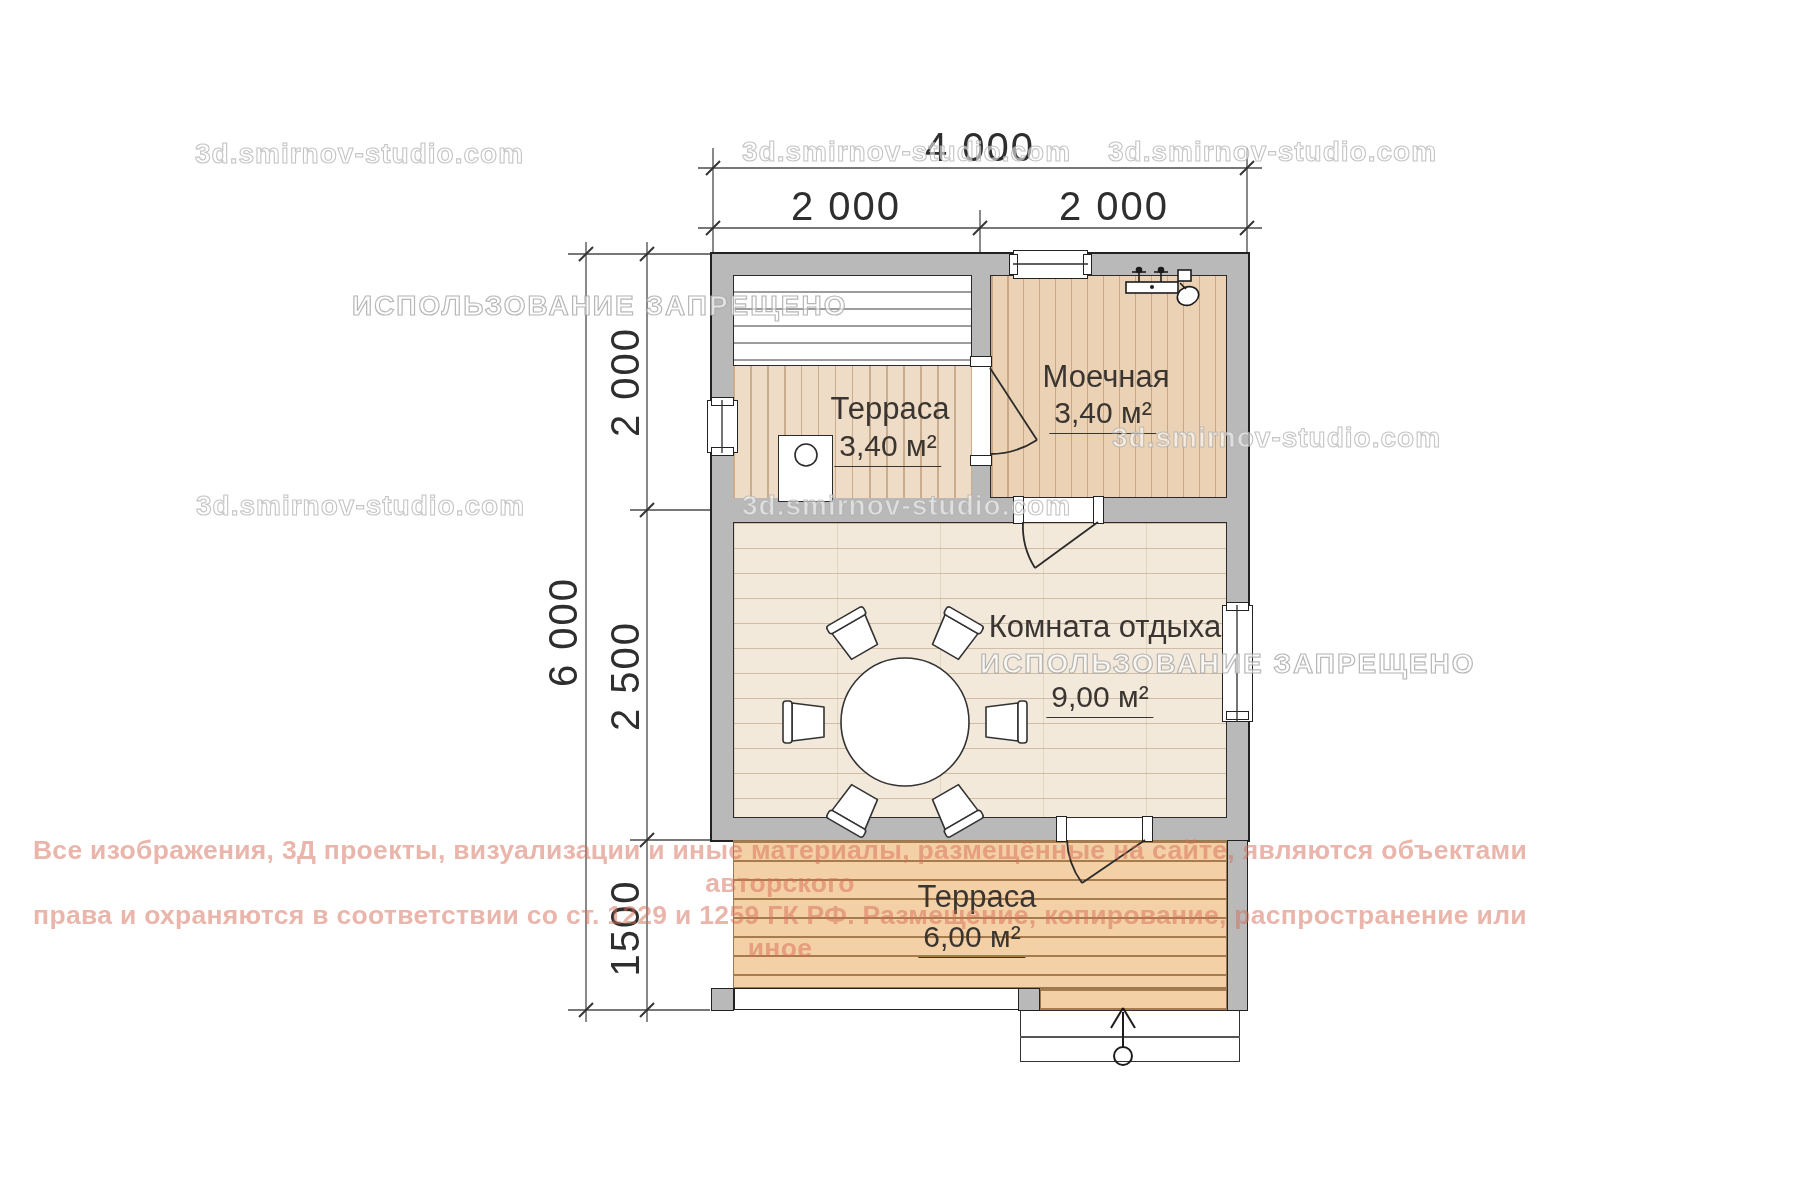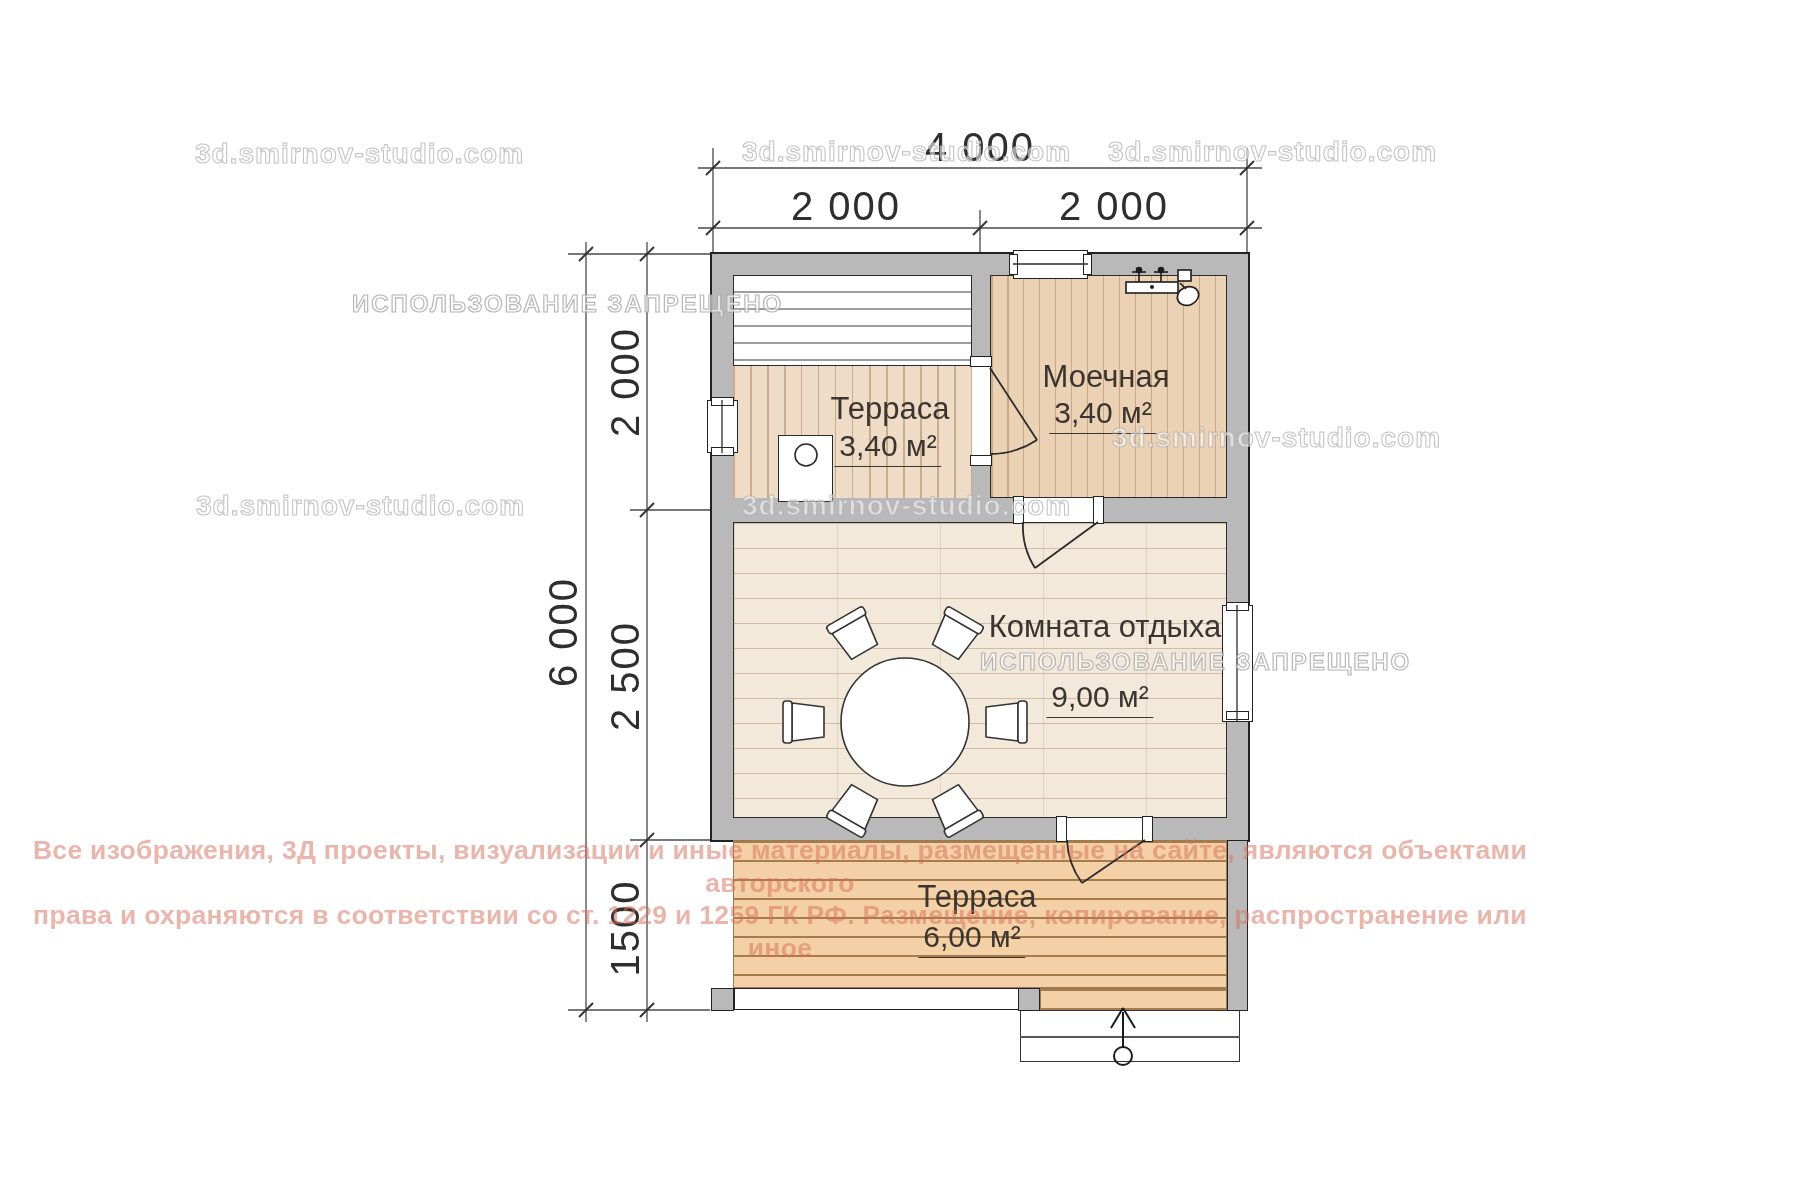--- a/index.html
+++ b/index.html
@@ -44,21 +44,21 @@
   .room-label{color:#3a3530;font-size:31px;text-align:center;transform:translate(-50%,-50%);white-space:nowrap;z-index:5;}
   .room-area{color:#3a3530;font-size:30px;text-align:center;transform:translate(-50%,-50%);white-space:nowrap;border-bottom:1.5px solid #3a3530;padding:0 5px 3px 5px;z-index:5;}
 
   
   .dim{color:#2e2e2e;font-size:40px;letter-spacing:2px;white-space:nowrap;transform:translate(-50%,-50%);z-index:4;}
   .dim-v{transform:translate(-50%,-50%) rotate(-90deg);}
 
   
   .wm{white-space:nowrap;z-index:6;color:rgba(255,255,255,0.55);-webkit-text-stroke:1.1px rgba(176,176,176,0.75);font-weight:700;pointer-events:none;}
   .wm-site{font-size:28px;letter-spacing:1px;}
-  .wm-forbid{font-size:24px;letter-spacing:2px;color:rgba(255,255,255,0.6);-webkit-text-stroke:1.2px rgba(165,165,165,0.8);}
+  .wm-forbid{font-size:28px;letter-spacing:2px;color:rgba(255,255,255,0.6);-webkit-text-stroke:1.2px rgba(165,165,165,0.8);}
 
   
   .copyright{left:0;top:834px;width:1560px;text-align:center;font-size:26.5px;line-height:32.5px;font-weight:700;color:rgba(213,108,86,0.5);z-index:7;letter-spacing:0.3px;}
   .copyright .u{text-decoration:underline;}
 
   svg.overlay{position:absolute;left:0;top:0;z-index:4;pointer-events:none;}
 </style>
 </head>
 <body>
 

